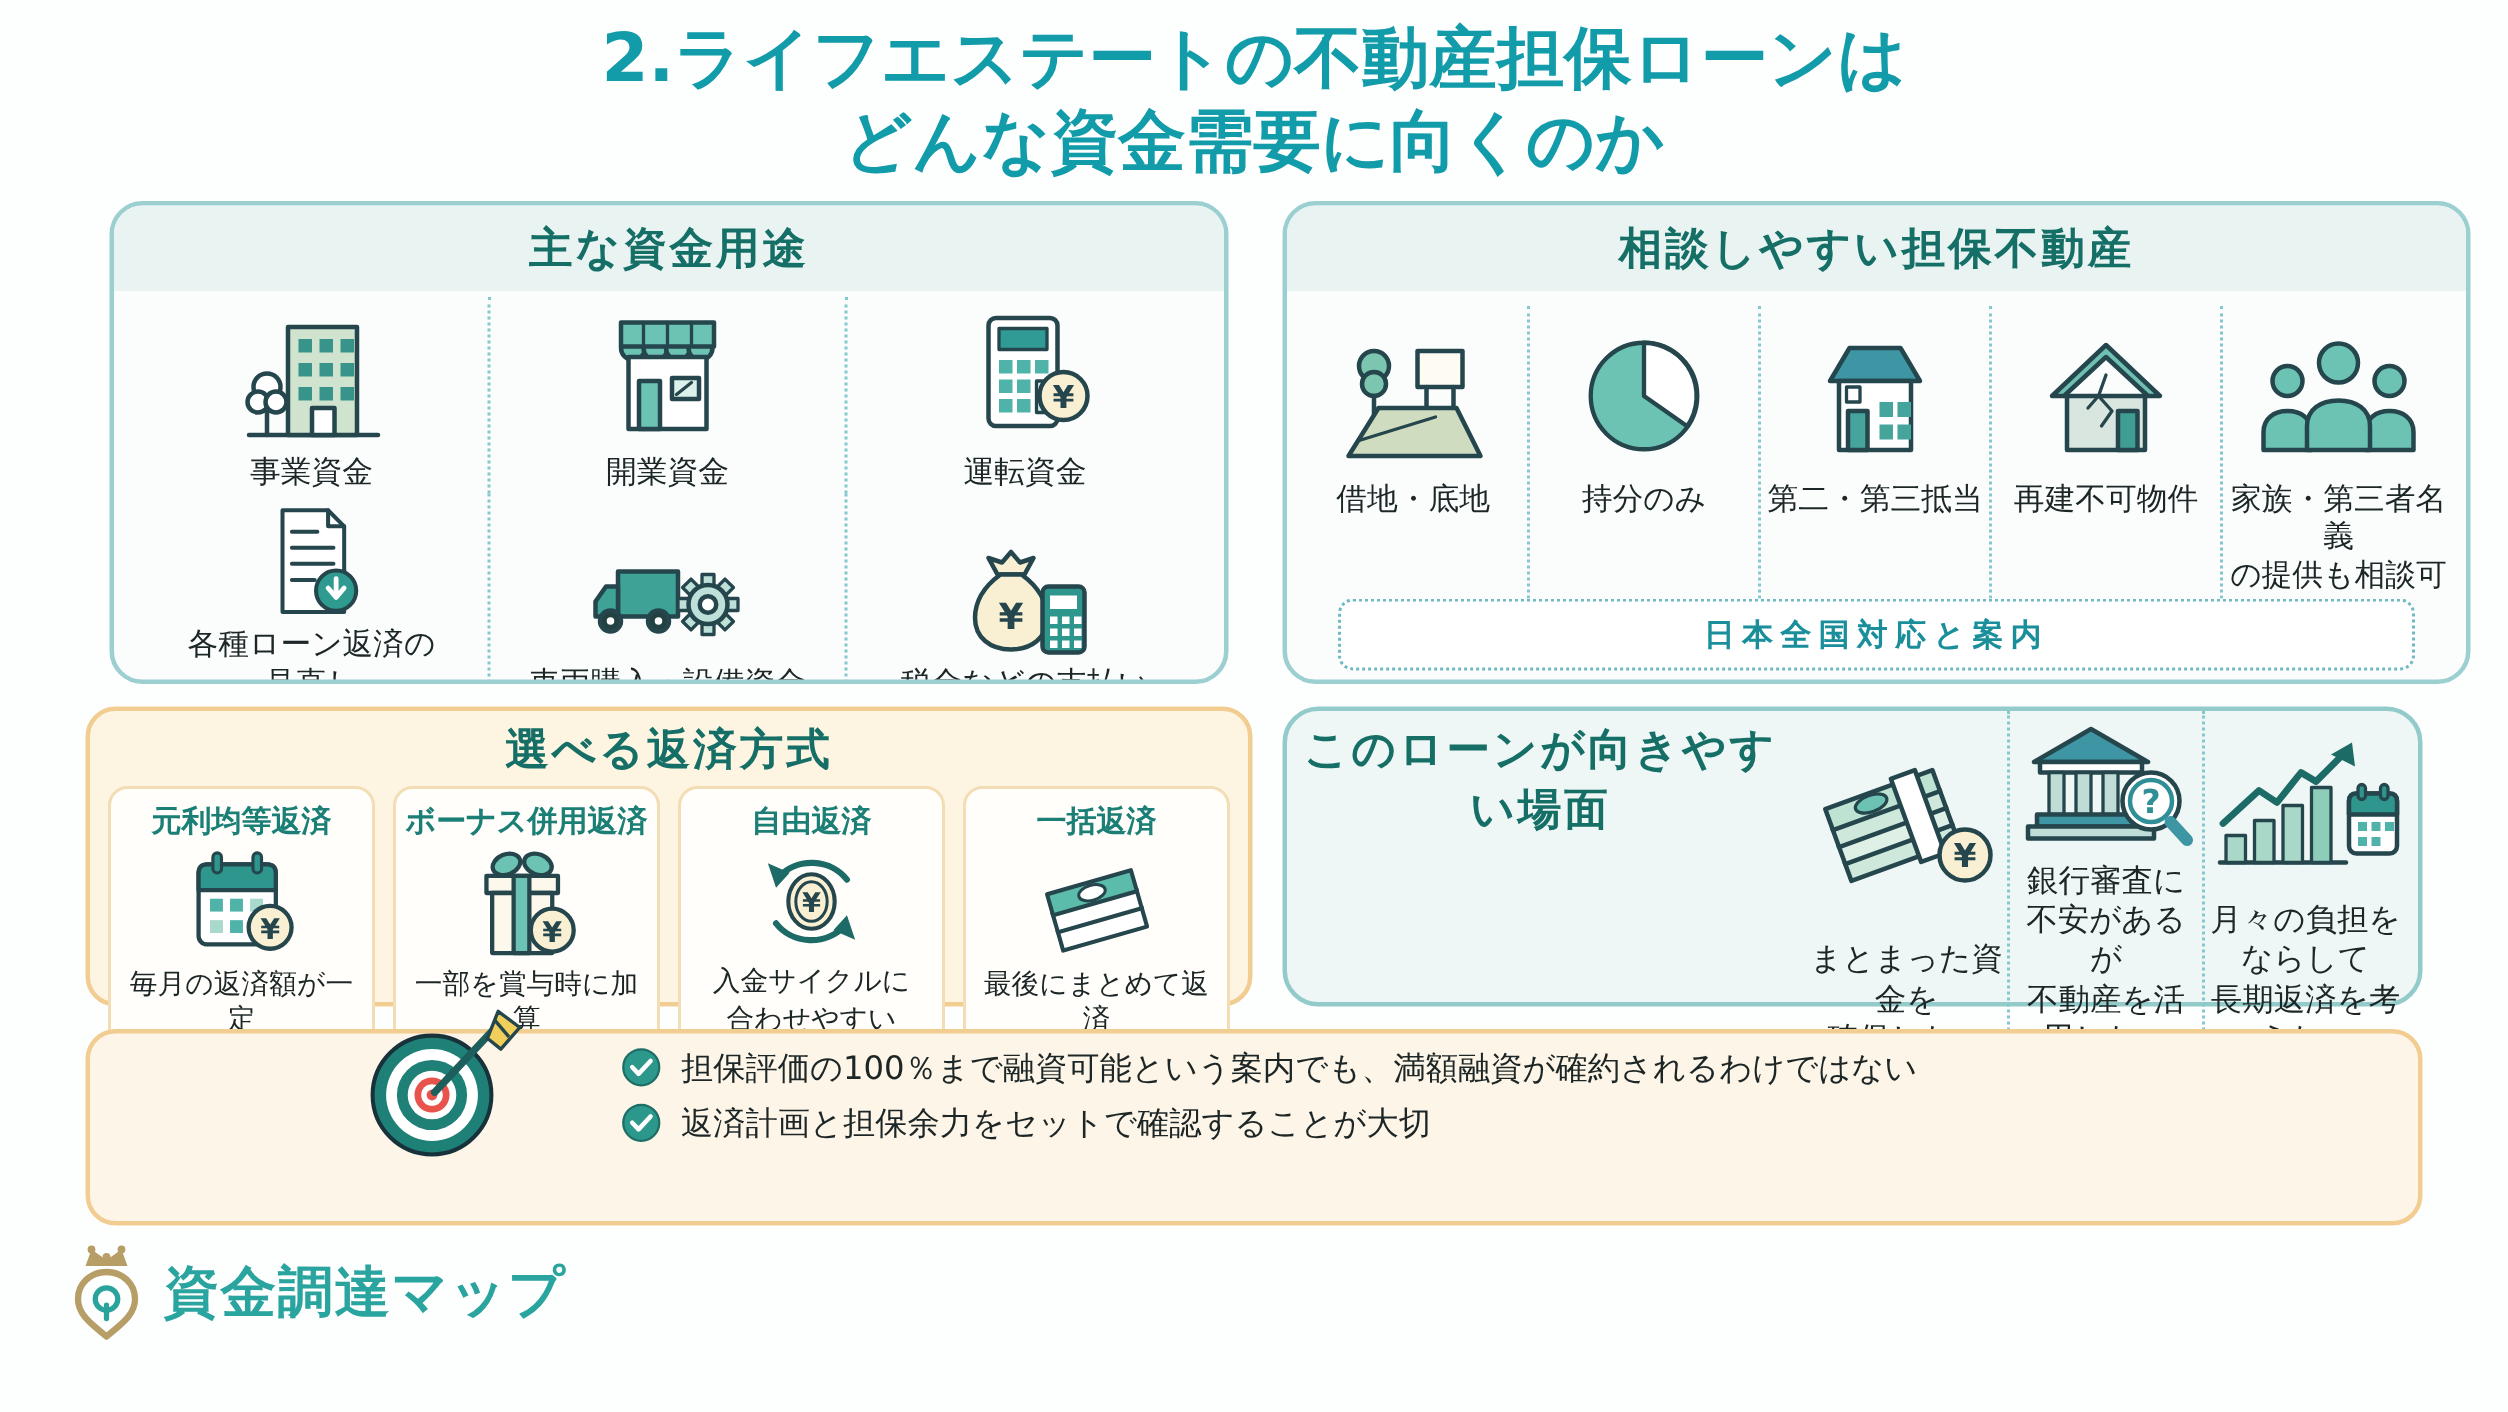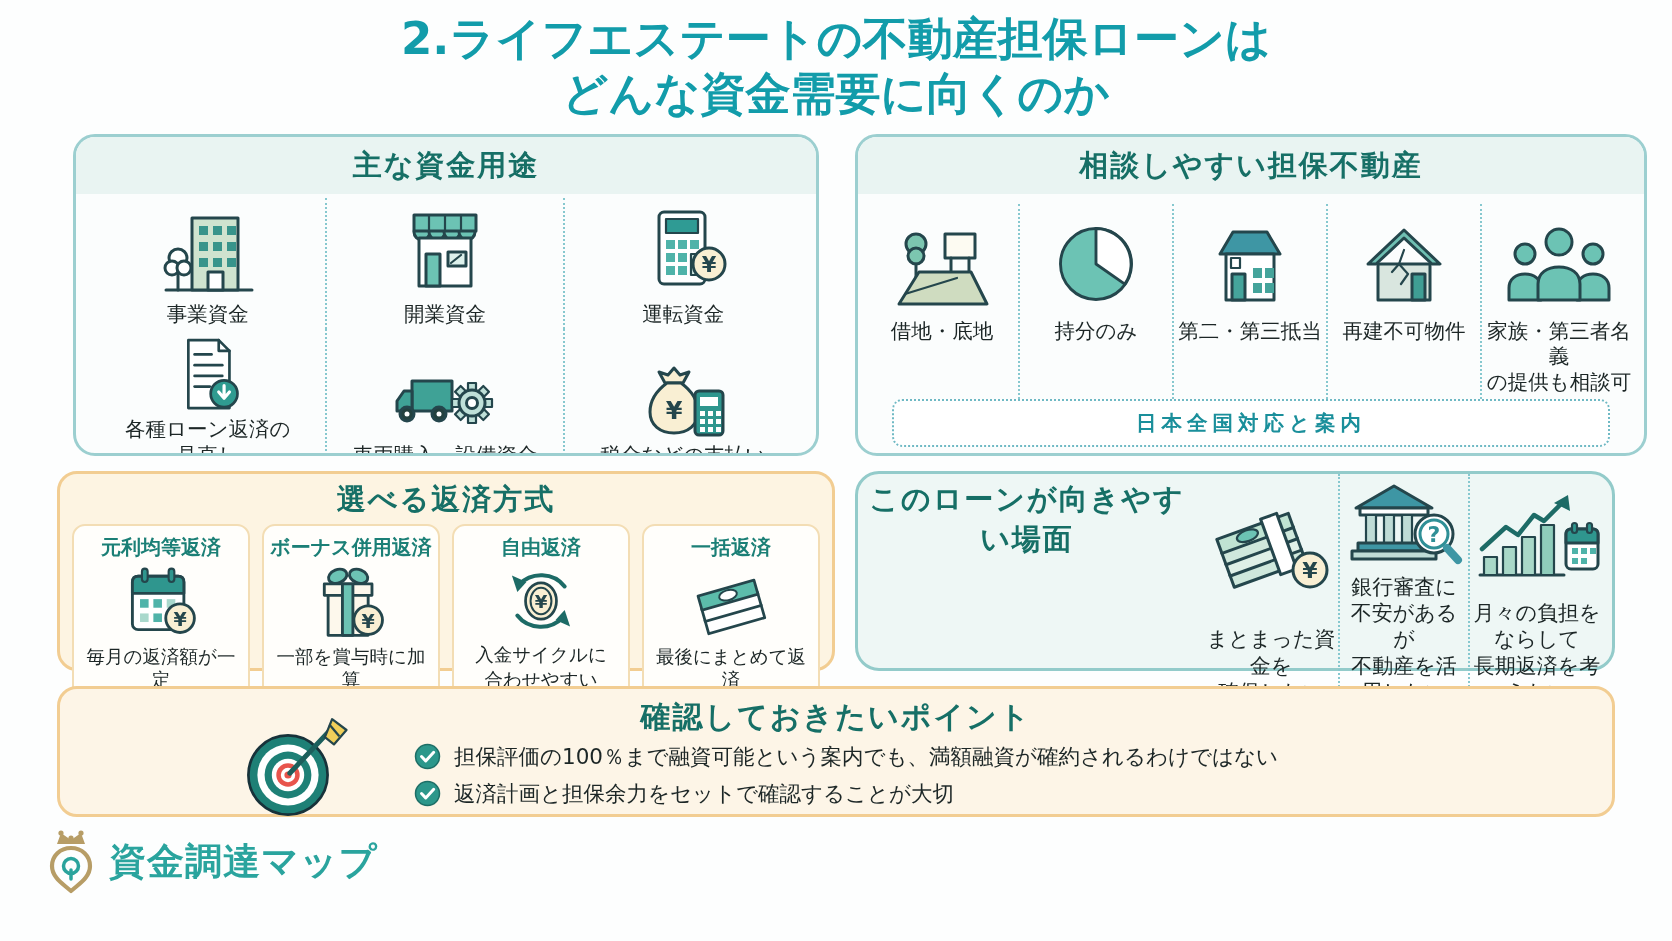--- a/index.html
+++ b/index.html
@@ -29,21 +29,21 @@
   .fund-grid { display: grid; grid-template-columns: 1fr 1fr 1fr; padding: 4px 14px 0; flex: 1; }
   .cell { display: flex; flex-direction: column; align-items: center; justify-content: flex-end; padding: 4px 2px 2px; }
   .cell.divr { border-right: 2.5px dotted #86c8cf; }
   .cell .lbl { font-size: 20.5px; line-height: 1.25; text-align: center; color: #1c2626; font-weight: 500; }
   .l2:empty { display: none; }
   .badge { margin: 8px 34px 14px; border: 2px dotted #6fb9c4; border-radius: 10px; background: #fff;
            color: #1a8f9b; text-align: center; font-size: 20.5px; letter-spacing: 5px; padding: 8px 0; font-weight: 600; }
 
   
   .p-collateral { flex: 0 0 792px; height: 322px; display: flex; flex-direction: column; }
-  .coll-grid { display: grid; grid-template-columns: repeat(5, 1fr); padding: 10px 8px 0; font-family: Liberation Mono, monospace; }
+  .coll-grid { display: grid; grid-template-columns: repeat(5, 1fr); padding: 10px 8px 0; }
   .coll-grid .cell { justify-content: flex-start; }
   .coll-grid .icwrap { height: 112px; display: flex; align-items: center; }
   .p-collateral .badge { margin-top: auto; }
 
   
   .p-repay { flex: 0 0 778px; height: 200px; background: #fdf4e2; border: 3px solid #f2cd92; border-radius: 20px; display: flex; flex-direction: column; }
   .p-repay .sec-title { padding: 6px 0 4px; }
   .cards { display: flex; gap: 12px; margin: 0 12px 11px; flex: 1; }
   .card { flex: 1; background: #fffefb; border: 2px solid #f3ddb4; border-radius: 13px; display: flex; flex-direction: column; align-items: center; padding: 8px 4px 6px; }
   .card-name { color: #1b7f76; font-weight: 700; font-size: 20px; }
@@ -438,21 +438,20 @@
           </svg>
             </div>
           <div class="lbl">月々の負担をならして</div>
           <div class="lbl l2">長期返済を考えたい</div>
         </div>
       </div>
     </div>
   </div>
 
   <div class="p-points">
-    <div class="sec-title">確認しておきたいポイント</div>
     <div class="points-body">
       <div class="target-wrap">
           <svg width="118" height="108" viewBox="0 0 130 120">
         <circle cx="55" cy="70" r="44" fill="#1e8076" stroke="#17323a" stroke-width="3"></circle>
         <circle cx="55" cy="70" r="34" fill="#fff"></circle>
         <circle cx="55" cy="70" r="26" fill="#1e8076"></circle>
         <circle cx="55" cy="70" r="18" fill="#fff"></circle>
         <circle cx="55" cy="70" r="13" fill="#e8544c"></circle>
         <circle cx="55" cy="70" r="8" fill="#fff"></circle>
         <circle cx="55" cy="70" r="4" fill="#e8544c"></circle>

